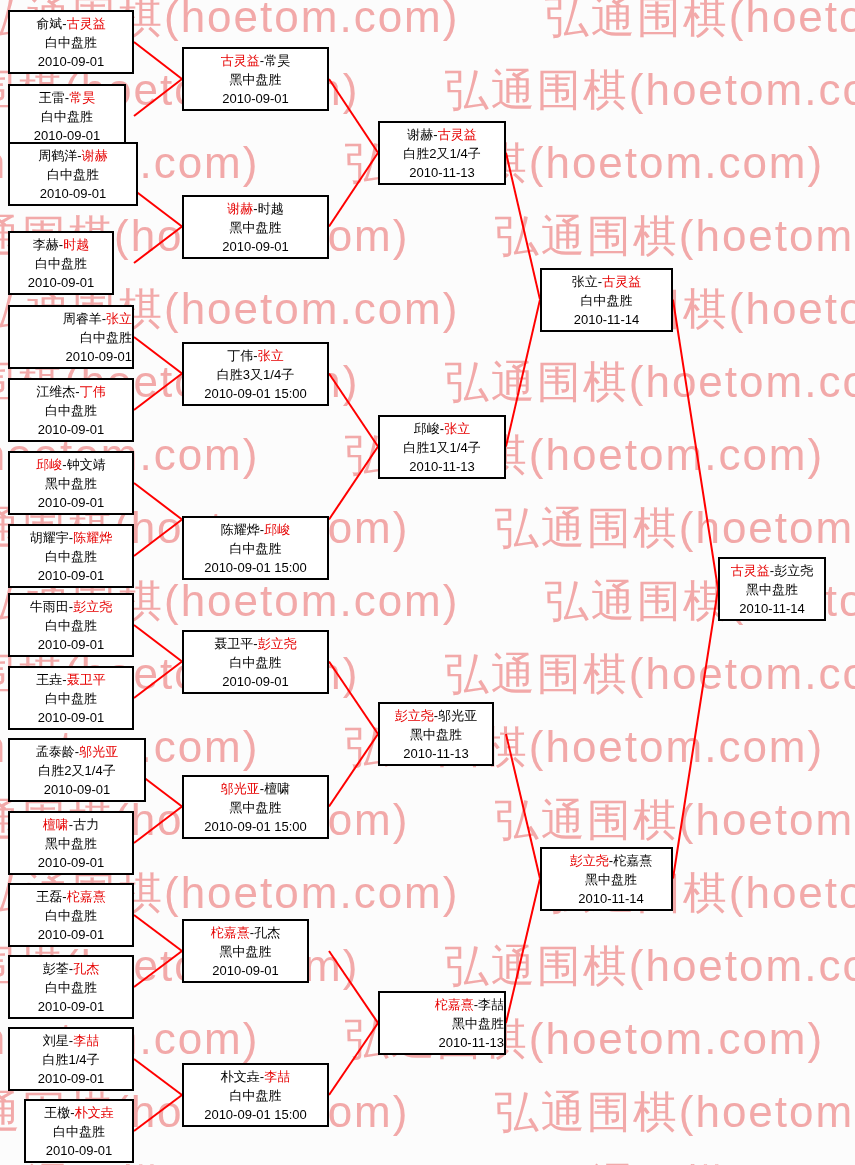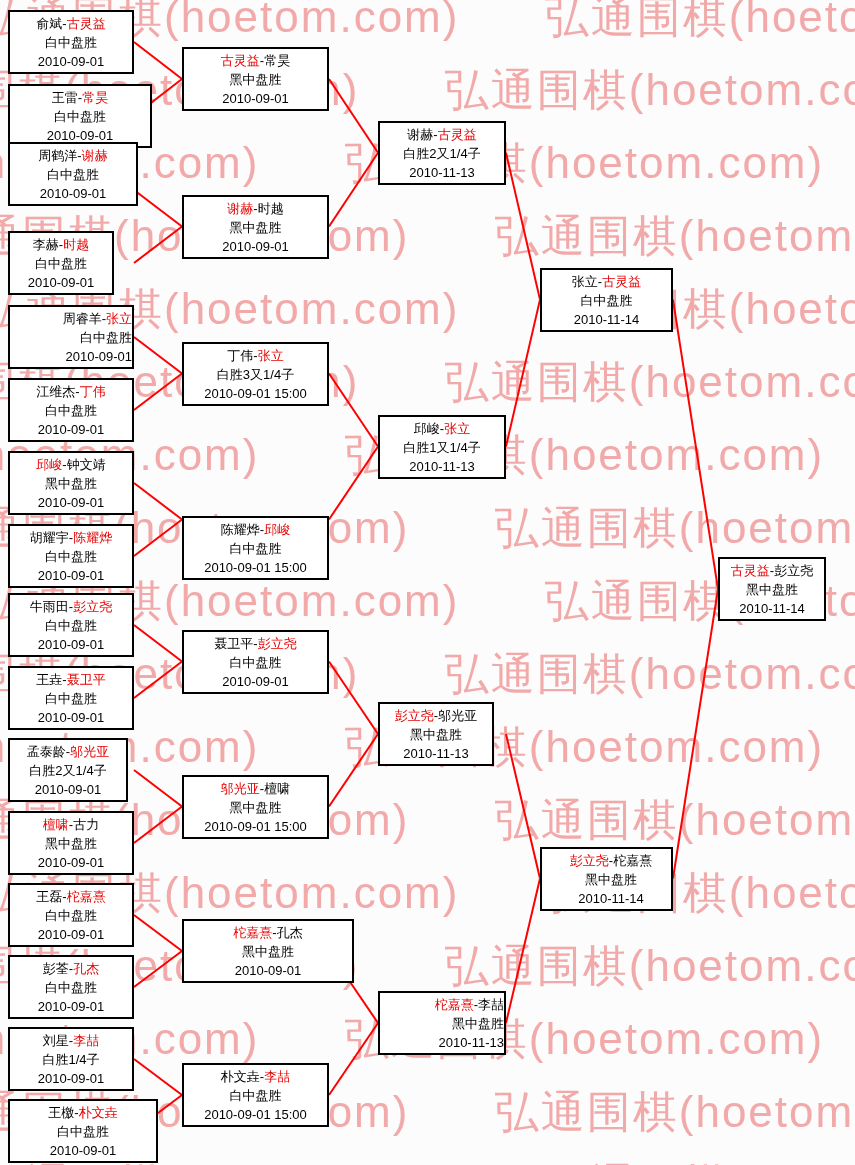--- a/index.html
+++ b/index.html
@@ -92,21 +92,21 @@
       <line x1="506" y1="1023" x2="540" y2="878.5" stroke="#ff0000" stroke-width="2"></line>
       <line x1="673" y1="299.625" x2="718" y2="589.0625" stroke="#ff0000" stroke-width="2"></line>
       <line x1="673" y1="878.5" x2="718" y2="589.0625" stroke="#ff0000" stroke-width="2"></line>
     </svg>
   <div id="boxes">
       <div class="match-box" style="left: 8px; top: 10px; width: 126px;">
     <div class="line players"><span class="p1">俞斌</span><span class="dash">-</span><span class="p2 winner">古灵益</span></div>
     <div class="line result">白中盘胜</div>
     <div class="line date">2010-09-01</div>
   </div>
-      <div class="match-box" style="left: 8px; top: 84px; width: 144px;">
+      <div class="match-box" style="left: 8px; top: 84px; width: 118px;">
     <div class="line players"><span class="p1">王雷</span><span class="dash">-</span><span class="p2 winner">常昊</span></div>
     <div class="line result">白中盘胜</div>
     <div class="line date">2010-09-01</div>
   </div>
       <div class="match-box" style="left: 8px; top: 142px; width: 130px;">
     <div class="line players"><span class="p1">周鹤洋</span><span class="dash">-</span><span class="p2 winner">谢赫</span></div>
     <div class="line result">白中盘胜</div>
     <div class="line date">2010-09-01</div>
   </div>
       <div class="match-box" style="left: 8px; top: 231px; width: 106px;">
@@ -137,21 +137,21 @@
       <div class="match-box" style="left: 8px; top: 593px; width: 126px;">
     <div class="line players"><span class="p1">牛雨田</span><span class="dash">-</span><span class="p2 winner">彭立尧</span></div>
     <div class="line result">白中盘胜</div>
     <div class="line date">2010-09-01</div>
   </div>
       <div class="match-box" style="left: 8px; top: 666px; width: 126px;">
     <div class="line players"><span class="p1">王垚</span><span class="dash">-</span><span class="p2 winner">聂卫平</span></div>
     <div class="line result">白中盘胜</div>
     <div class="line date">2010-09-01</div>
   </div>
-      <div class="match-box" style="left: 8px; top: 738px; width: 120px;">
+      <div class="match-box" style="left: 8px; top: 738px; width: 138px;">
     <div class="line players"><span class="p1">孟泰龄</span><span class="dash">-</span><span class="p2 winner">邬光亚</span></div>
     <div class="line result">白胜2又1/4子</div>
     <div class="line date">2010-09-01</div>
   </div>
       <div class="match-box" style="left: 8px; top: 811px; width: 126px;">
     <div class="line players"><span class="p1 winner">檀啸</span><span class="dash">-</span><span class="p2">古力</span></div>
     <div class="line result">黑中盘胜</div>
     <div class="line date">2010-09-01</div>
   </div>
       <div class="match-box" style="left: 8px; top: 883px; width: 126px;">
@@ -162,21 +162,21 @@
       <div class="match-box" style="left: 8px; top: 955px; width: 126px;">
     <div class="line players"><span class="p1">彭荃</span><span class="dash">-</span><span class="p2 winner">孔杰</span></div>
     <div class="line result">白中盘胜</div>
     <div class="line date">2010-09-01</div>
   </div>
       <div class="match-box" style="left: 8px; top: 1027px; width: 126px;">
     <div class="line players"><span class="p1">刘星</span><span class="dash">-</span><span class="p2 winner">李喆</span></div>
     <div class="line result">白胜1/4子</div>
     <div class="line date">2010-09-01</div>
   </div>
-      <div class="match-box" style="left: 8px; top: 1099px; width: 150px;">
+      <div class="match-box" style="left: 24px; top: 1099px; width: 110px;">
     <div class="line players"><span class="p1">王檄</span><span class="dash">-</span><span class="p2 winner">朴文垚</span></div>
     <div class="line result">白中盘胜</div>
     <div class="line date">2010-09-01</div>
   </div>
       <div class="match-box" style="left: 182px; top: 47px; width: 147px;">
     <div class="line players"><span class="p1 winner">古灵益</span><span class="dash">-</span><span class="p2">常昊</span></div>
     <div class="line result">黑中盘胜</div>
     <div class="line date">2010-09-01</div>
   </div>
       <div class="match-box" style="left: 182px; top: 195px; width: 147px;">
@@ -197,21 +197,21 @@
       <div class="match-box" style="left: 182px; top: 630px; width: 147px;">
     <div class="line players"><span class="p1">聂卫平</span><span class="dash">-</span><span class="p2 winner">彭立尧</span></div>
     <div class="line result">白中盘胜</div>
     <div class="line date">2010-09-01</div>
   </div>
       <div class="match-box" style="left: 182px; top: 775px; width: 147px;">
     <div class="line players"><span class="p1 winner">邬光亚</span><span class="dash">-</span><span class="p2">檀啸</span></div>
     <div class="line result">黑中盘胜</div>
     <div class="line date">2010-09-01 15:00</div>
   </div>
-      <div class="match-box" style="left: 182px; top: 919px; width: 172px;">
+      <div class="match-box" style="left: 182px; top: 919px; width: 127px;">
     <div class="line players"><span class="p1 winner">柁嘉熹</span><span class="dash">-</span><span class="p2">孔杰</span></div>
     <div class="line result">黑中盘胜</div>
     <div class="line date">2010-09-01</div>
   </div>
       <div class="match-box" style="left: 182px; top: 1063px; width: 147px;">
     <div class="line players"><span class="p1">朴文垚</span><span class="dash">-</span><span class="p2 winner">李喆</span></div>
     <div class="line result">白中盘胜</div>
     <div class="line date">2010-09-01 15:00</div>
   </div>
       <div class="match-box" style="left: 378px; top: 121px; width: 128px;">

